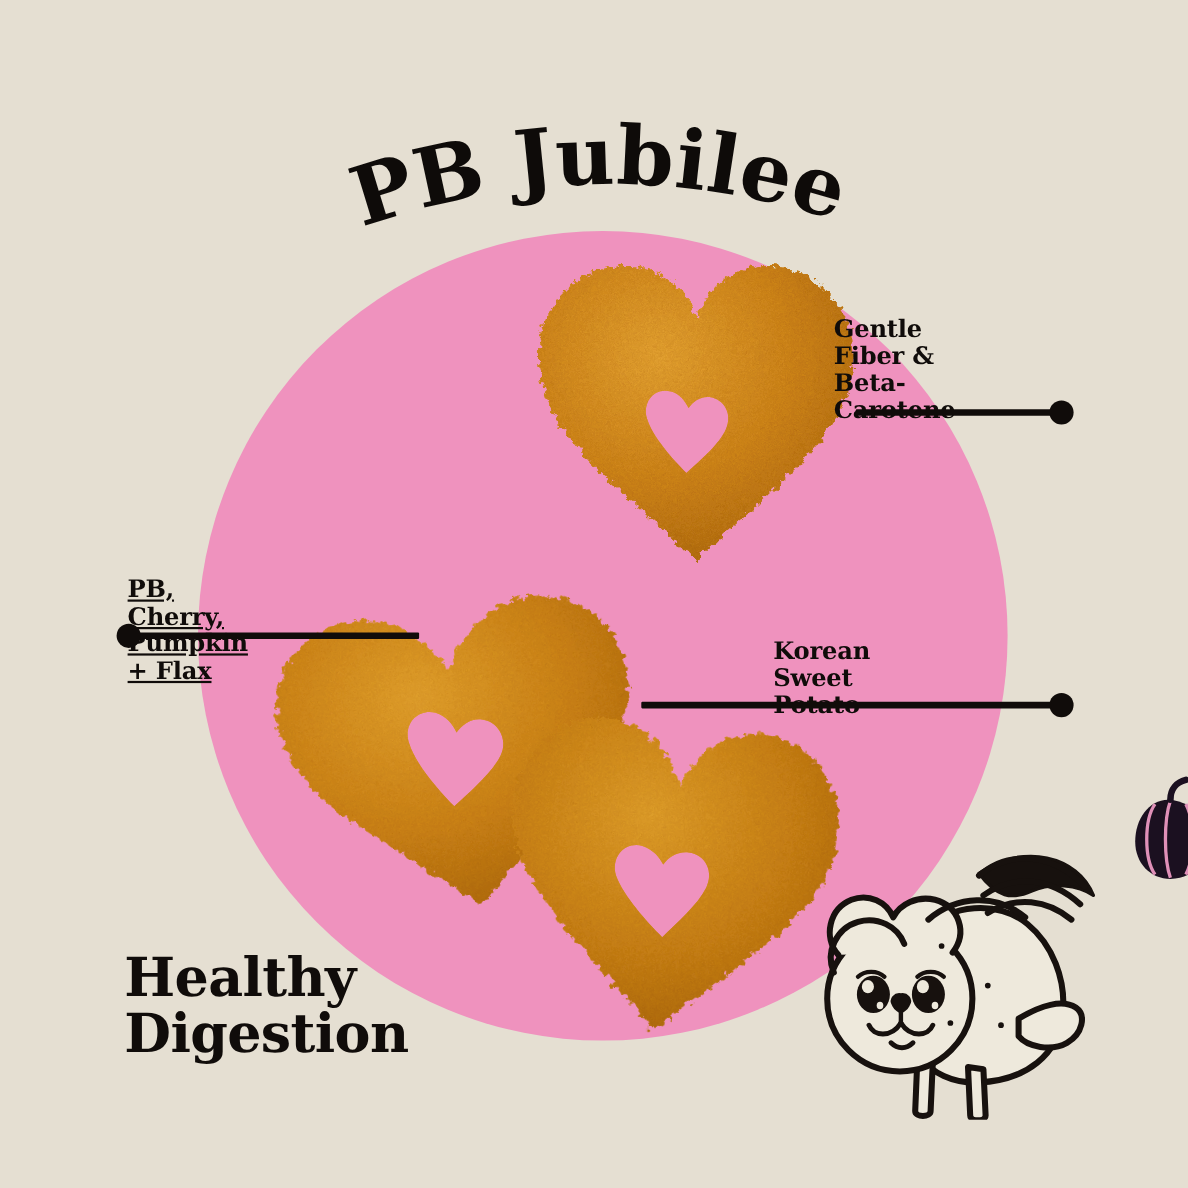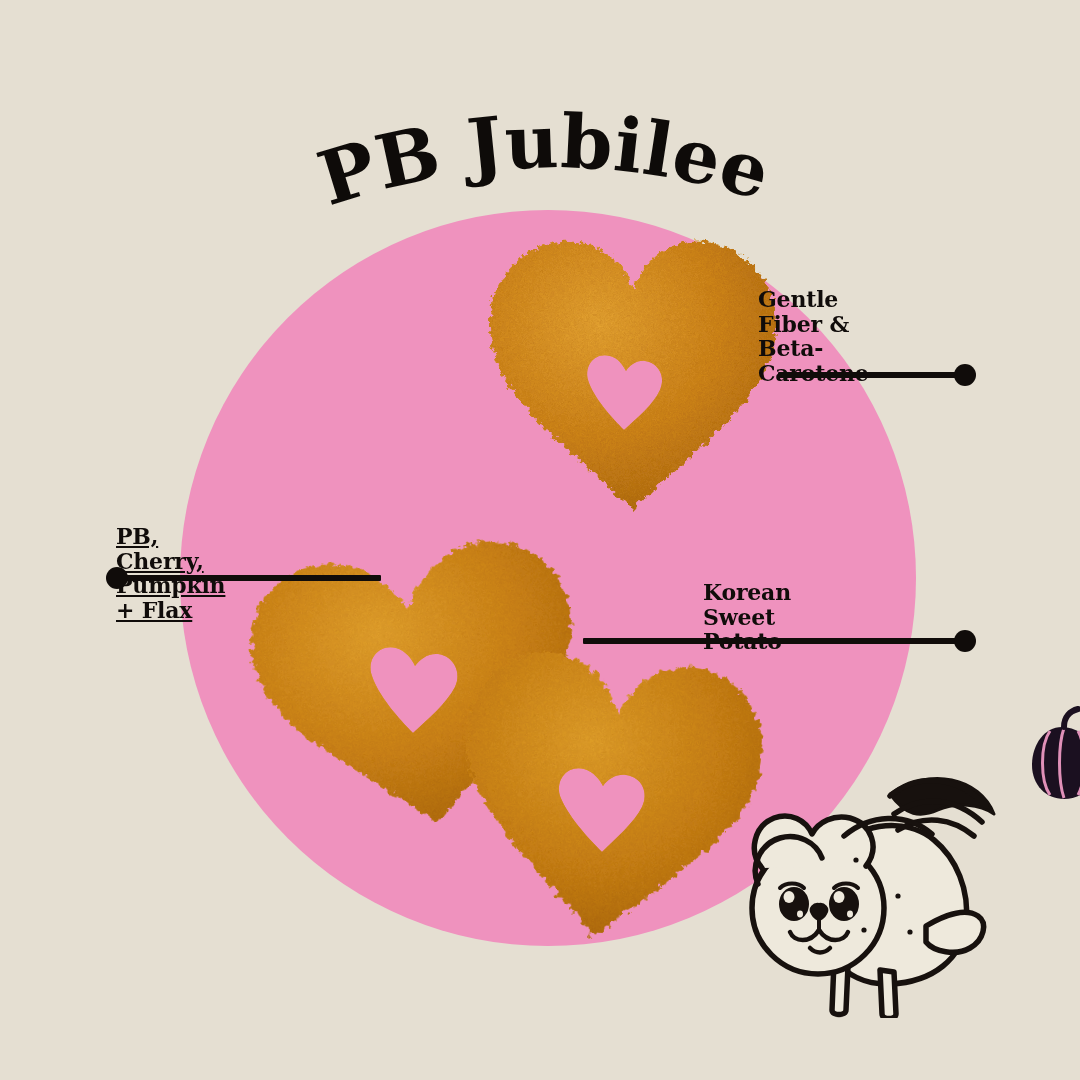--- a/index.html
+++ b/index.html
@@ -281,20 +281,22 @@
     <div class="leader"></div>
     <div class="leader-dot"></div>
   </div>
 
   <div class="callout" id="callout-potato">
     <div class="callout-label">Korean Sweet Potato</div>
     <div class="leader"></div>
     <div class="leader-dot"></div>
   </div>
 
+  <div class="headline">Healthy
+Digestion</div>
 
   <div id="mascot">
     <svg viewBox="0 0 306 300" width="306" height="300" aria-hidden="true">
       <g fill="none" stroke="#17110E" stroke-width="5.5" stroke-linecap="round" stroke-linejoin="round">
 
         <path d="M196 76 C 236 48, 286 60, 300 96 C 286 86, 262 84, 244 92 C 226 100, 212 98, 196 76 Z" fill="#17110E" stroke="#17110E" stroke-width="3"></path>
 
         <path d="M128 178
                  C 120 228, 148 268, 196 266
                  C 240 264, 268 240, 272 206

